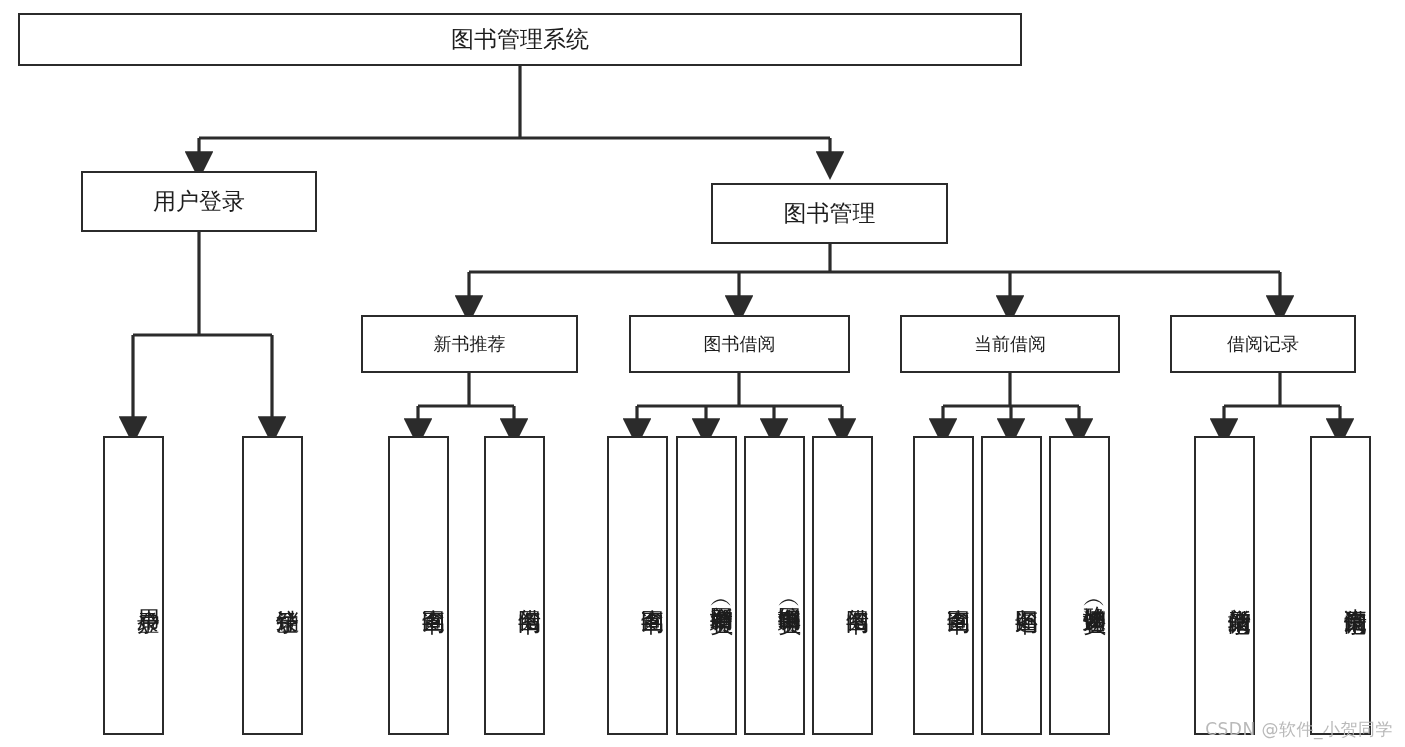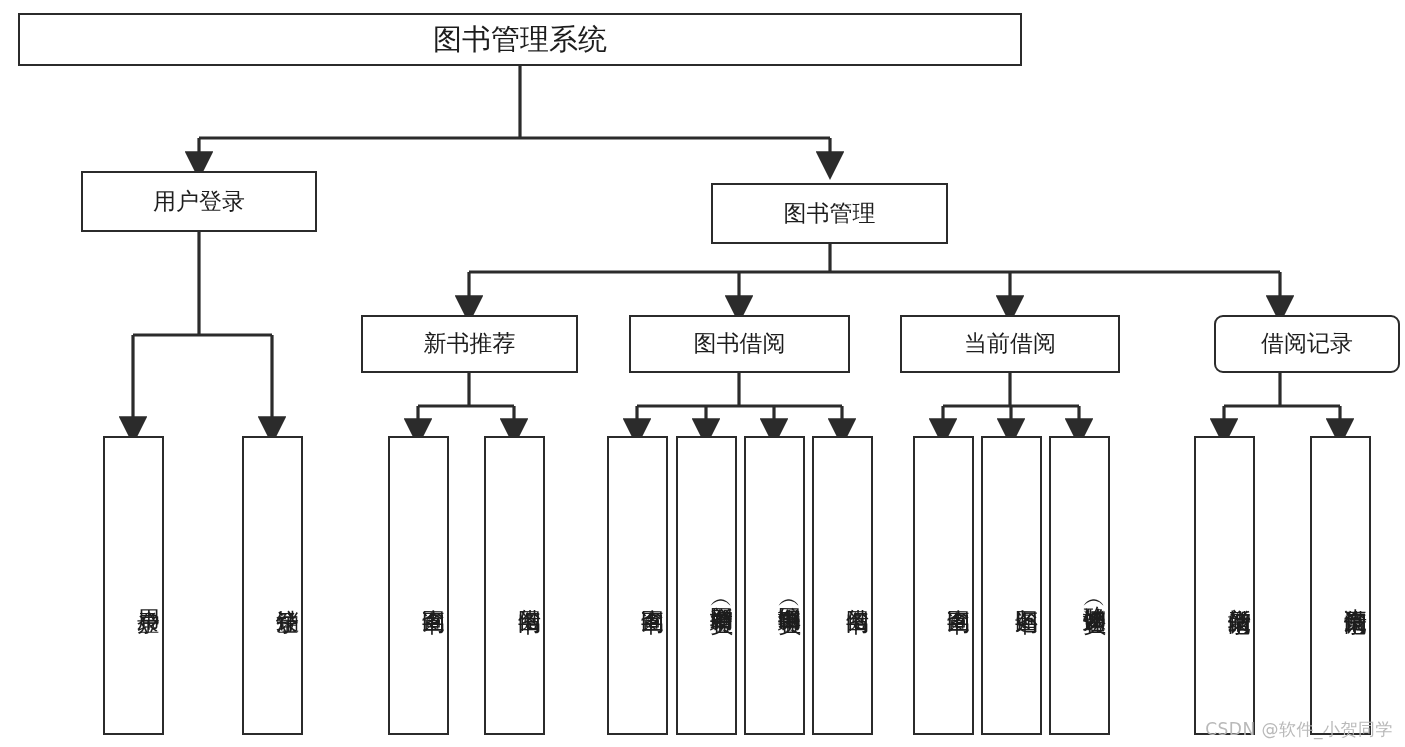--- a/index.html
+++ b/index.html
@@ -22,27 +22,27 @@
     box-sizing: border-box;
     border: 2.5px solid #2b2b2b;
     background: #ffffff;
     display: flex;
     align-items: center;
     justify-content: center;
     color: #1d1d1d;
     line-height: 1.18;
   }
   .node.root {
-    font-size: 29px;
+    font-size: 23px;
   }
   .node.level2 {
     font-size: 23px;
   }
   .node.level3 {
-    font-size: 23px;
+    font-size: 18px;
   }
   .node.leaf {
     font-size: 23px;
     writing-mode: vertical-rl;
     text-orientation: upright;
     align-items: flex-start;
     justify-content: center;
     padding-top: 14px;
     letter-spacing: 1px;
   }
@@ -142,21 +142,21 @@
 
   <div class="node level3" style="left:361px; top:315px; width:217px; height:58px;">
     <span class="lbl">新书推荐</span>
   </div>
   <div class="node level3" style="left:900px; top:315px; width:220px; height:58px;">
     <span class="lbl">当前借阅</span>
   </div>
   <div class="node level3" style="left:629px; top:315px; width:221px; height:58px;">
     <span class="lbl">图书借阅</span>
   </div>
-  <div class="node level3" style="left:1214px; top:315px; width:186px; height:58px;border-radius:9px;">
+  <div class="node level3" style="left:1170px; top:315px; width:186px; height:58px;">
     <span class="lbl">借阅记录</span>
   </div>
 
   <div class="node leaf" style="left:103px; top:436px; width:61px; height:299px;">
     <span class="lbl">用户登录</span>
   </div>
   <div class="node leaf" style="left:242px; top:436px; width:61px; height:299px;">
     <span class="lbl">注销登录</span>
   </div>
   <div class="node leaf" style="left:388px; top:436px; width:61px; height:299px;">

